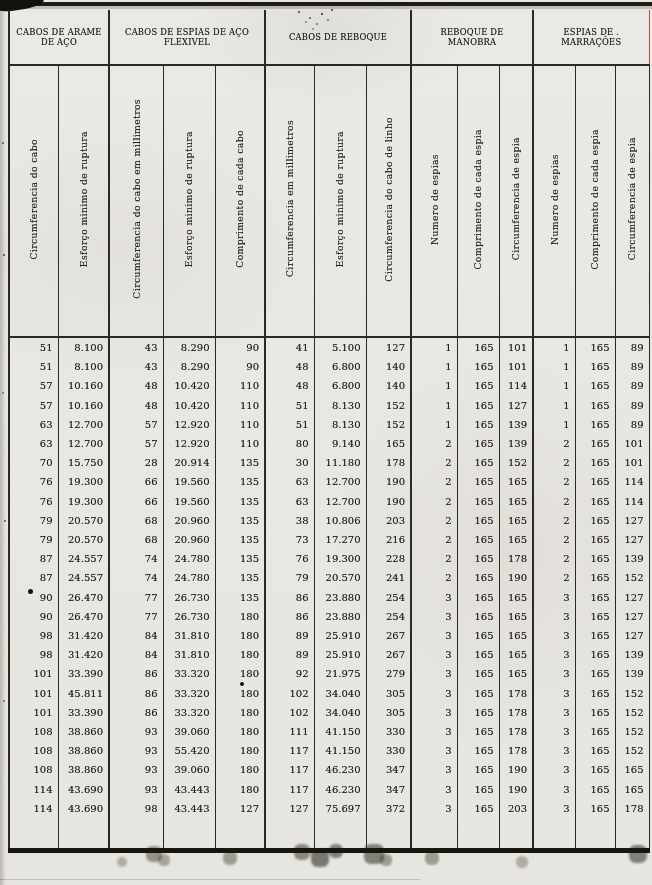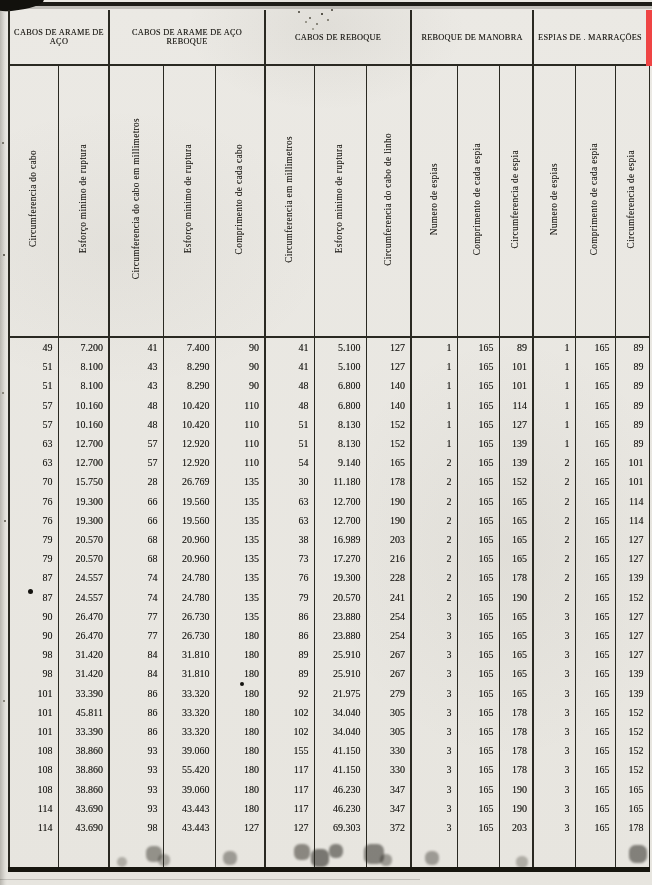--- a/index.html
+++ b/index.html
@@ -6,21 +6,21 @@
   body{
     width:652px;height:885px;overflow:hidden;position:relative;
     font-family:"DejaVu Serif","Liberation Serif",serif;
     background:
       radial-gradient(ellipse 300px 200px at 18% 28%, rgba(90,85,70,0.05), transparent 70%),
       radial-gradient(ellipse 260px 300px at 78% 62%, rgba(90,85,70,0.06), transparent 70%),
       radial-gradient(ellipse 200px 120px at 50% 3%, rgba(80,75,60,0.07), transparent 70%),
       linear-gradient(#ebe9e4,#e7e5df);
     color:#1c1b17;
   }
-  .page{position:relative;width:652px;height:874px;font-family:Liberation Serif, serif;}
+  .page{position:relative;width:652px;height:874px;}
   .gutter{position:absolute;left:0;top:0;width:7px;height:885px;
     background:linear-gradient(90deg,rgba(60,57,48,0.28),rgba(60,57,48,0.05) 70%,transparent);}
   .top-rule{position:absolute;left:0;top:2px;width:652px;height:4px;background:#1d1c17;
     box-shadow:0 3px 0 rgba(40,38,30,0.22);}
   .corner-blob{position:absolute;left:-8px;top:-5px;width:52px;height:15px;background:#12110d;
     border-radius:50% 60% 55% 45%;transform:rotate(-7deg);}
   .speckles{position:absolute;left:0;top:0;width:2px;height:2px;background:transparent;
     box-shadow:
       298px 11px 0 #6a675e, 309px 17px 0 #7b786e, 321px 13px 0 #57544b,
       316px 23px 0 #8a877c, 305px 21px 0 #9a978c, 331px 9px 0 #6a675e,
@@ -41,21 +41,21 @@
   .under-line{position:absolute;left:0;top:879px;width:420px;height:1px;background:rgba(30,28,22,0.18);}
 
   table.spec-table{
     position:absolute;left:8px;top:10px;width:640px;
     border-collapse:collapse;table-layout:fixed;
     border-left:2px solid #2a2922;border-right:1px solid #2a2922;
   }
   th,td{padding:0;font-weight:normal;}
   th.group{
     height:54px;font-size:8.3px;letter-spacing:0.25px;text-align:center;vertical-align:middle;
-    border-bottom:2px solid #2a2922;border-right:6px solid #ef4444;
+    border-bottom:2px solid #2a2922;border-right:1px solid #ef4444;
     padding:0 3px;color:#211f1a;text-shadow:0 0 0.5px rgba(28,27,23,0.55);
   }
   th.colhead{
     height:270px;text-align:center;vertical-align:middle;
     border-bottom:2px solid #2a2922;border-right:1px solid #2a2922;
   }
   .vlabel{
     writing-mode:vertical-rl;transform:rotate(180deg);display:inline-block;
     font-size:9.3px;letter-spacing:0.35px;white-space:nowrap;line-height:1;
     color:#211f1a;text-shadow:0 0 0.5px rgba(28,27,23,0.5);
@@ -94,21 +94,21 @@
         <col style="width: 46px;">
         <col style="width: 42px;">
         <col style="width: 34px;">
         <col style="width: 42px;">
         <col style="width: 40px;">
         <col style="width: 34px;">
       </colgroup>
     <thead>
       <tr id="group-row">
           <th class="group gsep" colspan="2">CABOS DE ARAME DE AÇO</th>
-          <th class="group gsep" colspan="3">CABOS DE ARAME DE AÇO REBOQUE</th>
+          <th class="group gsep" colspan="3">CABOS DE ESPIAS DE AÇO FLEXIVEL</th>
           <th class="group gsep" colspan="3">CABOS DE REBOQUE</th>
           <th class="group gsep" colspan="3">REBOQUE DE MANOBRA</th>
           <th class="group" colspan="3">ESPIAS DE . MARRAÇÕES</th>
         </tr>
       <tr id="colhead-row">
           <th class="colhead"><div class="vlabel">Circumferencia do cabo</div></th>
           <th class="colhead gsep"><div class="vlabel">Esforço minimo de ruptura</div></th>
           <th class="colhead"><div class="vlabel">Circumferencia do cabo em millimetros</div></th>
           <th class="colhead"><div class="vlabel">Esforço minimo de ruptura</div></th>
           <th class="colhead gsep"><div class="vlabel">Comprimento de cada cabo</div></th>
@@ -118,36 +118,20 @@
           <th class="colhead"><div class="vlabel">Numero de espias</div></th>
           <th class="colhead"><div class="vlabel">Comprimento de cada espia</div></th>
           <th class="colhead gsep"><div class="vlabel">Circumferencia de espia</div></th>
           <th class="colhead"><div class="vlabel">Numero de espias</div></th>
           <th class="colhead"><div class="vlabel">Comprimento de cada espia</div></th>
           <th class="colhead"><div class="vlabel">Circumferencia de espia</div></th>
         </tr>
     </thead>
     <tbody id="table-body">
         <tr>
-          <td class="">49</td>
-          <td class="gsep">7.200</td>
-          <td class="">41</td>
-          <td class="">7.400</td>
-          <td class="gsep">90</td>
-          <td class="">41</td>
-          <td class="">5.100</td>
-          <td class="gsep">127</td>
-          <td class="">1</td>
-          <td class="">165</td>
-          <td class="gsep">89</td>
-          <td class="">1</td>
-          <td class="">165</td>
-          <td class="">89</td>
-        </tr>
-        <tr>
           <td class="">51</td>
           <td class="gsep">8.100</td>
           <td class="">43</td>
           <td class="">8.290</td>
           <td class="gsep">90</td>
           <td class="">41</td>
           <td class="">5.100</td>
           <td class="gsep">127</td>
           <td class="">1</td>
           <td class="">165</td>
@@ -219,35 +203,35 @@
           <td class="">1</td>
           <td class="">165</td>
           <td class="">89</td>
         </tr>
         <tr>
           <td class="">63</td>
           <td class="gsep">12.700</td>
           <td class="">57</td>
           <td class="">12.920</td>
           <td class="gsep">110</td>
-          <td class="">54</td>
+          <td class="">80</td>
           <td class="">9.140</td>
           <td class="gsep">165</td>
           <td class="">2</td>
           <td class="">165</td>
           <td class="gsep">139</td>
           <td class="">2</td>
           <td class="">165</td>
           <td class="">101</td>
         </tr>
         <tr>
           <td class="">70</td>
           <td class="gsep">15.750</td>
           <td class="">28</td>
-          <td class="">26.769</td>
+          <td class="">20.914</td>
           <td class="gsep">135</td>
           <td class="">30</td>
           <td class="">11.180</td>
           <td class="gsep">178</td>
           <td class="">2</td>
           <td class="">165</td>
           <td class="gsep">152</td>
           <td class="">2</td>
           <td class="">165</td>
           <td class="">101</td>
@@ -284,21 +268,21 @@
           <td class="">165</td>
           <td class="">114</td>
         </tr>
         <tr>
           <td class="">79</td>
           <td class="gsep">20.570</td>
           <td class="">68</td>
           <td class="">20.960</td>
           <td class="gsep">135</td>
           <td class="">38</td>
-          <td class="">16.989</td>
+          <td class="">10.806</td>
           <td class="gsep">203</td>
           <td class="">2</td>
           <td class="">165</td>
           <td class="gsep">165</td>
           <td class="">2</td>
           <td class="">165</td>
           <td class="">127</td>
         </tr>
         <tr>
           <td class="">79</td>
@@ -459,21 +443,21 @@
           <td class="">3</td>
           <td class="">165</td>
           <td class="">152</td>
         </tr>
         <tr>
           <td class="">108</td>
           <td class="gsep">38.860</td>
           <td class="">93</td>
           <td class="">39.060</td>
           <td class="gsep">180</td>
-          <td class="">155</td>
+          <td class="">111</td>
           <td class="">41.150</td>
           <td class="gsep">330</td>
           <td class="">3</td>
           <td class="">165</td>
           <td class="gsep">178</td>
           <td class="">3</td>
           <td class="">165</td>
           <td class="">152</td>
         </tr>
         <tr>
@@ -524,21 +508,21 @@
           <td class="">165</td>
           <td class="">165</td>
         </tr>
         <tr>
           <td class="">114</td>
           <td class="gsep">43.690</td>
           <td class="">98</td>
           <td class="">43.443</td>
           <td class="gsep">127</td>
           <td class="">127</td>
-          <td class="">69.303</td>
+          <td class="">75.697</td>
           <td class="gsep">372</td>
           <td class="">3</td>
           <td class="">165</td>
           <td class="gsep">203</td>
           <td class="">3</td>
           <td class="">165</td>
           <td class="">178</td>
         </tr>
       </tbody>
     <tfoot>

